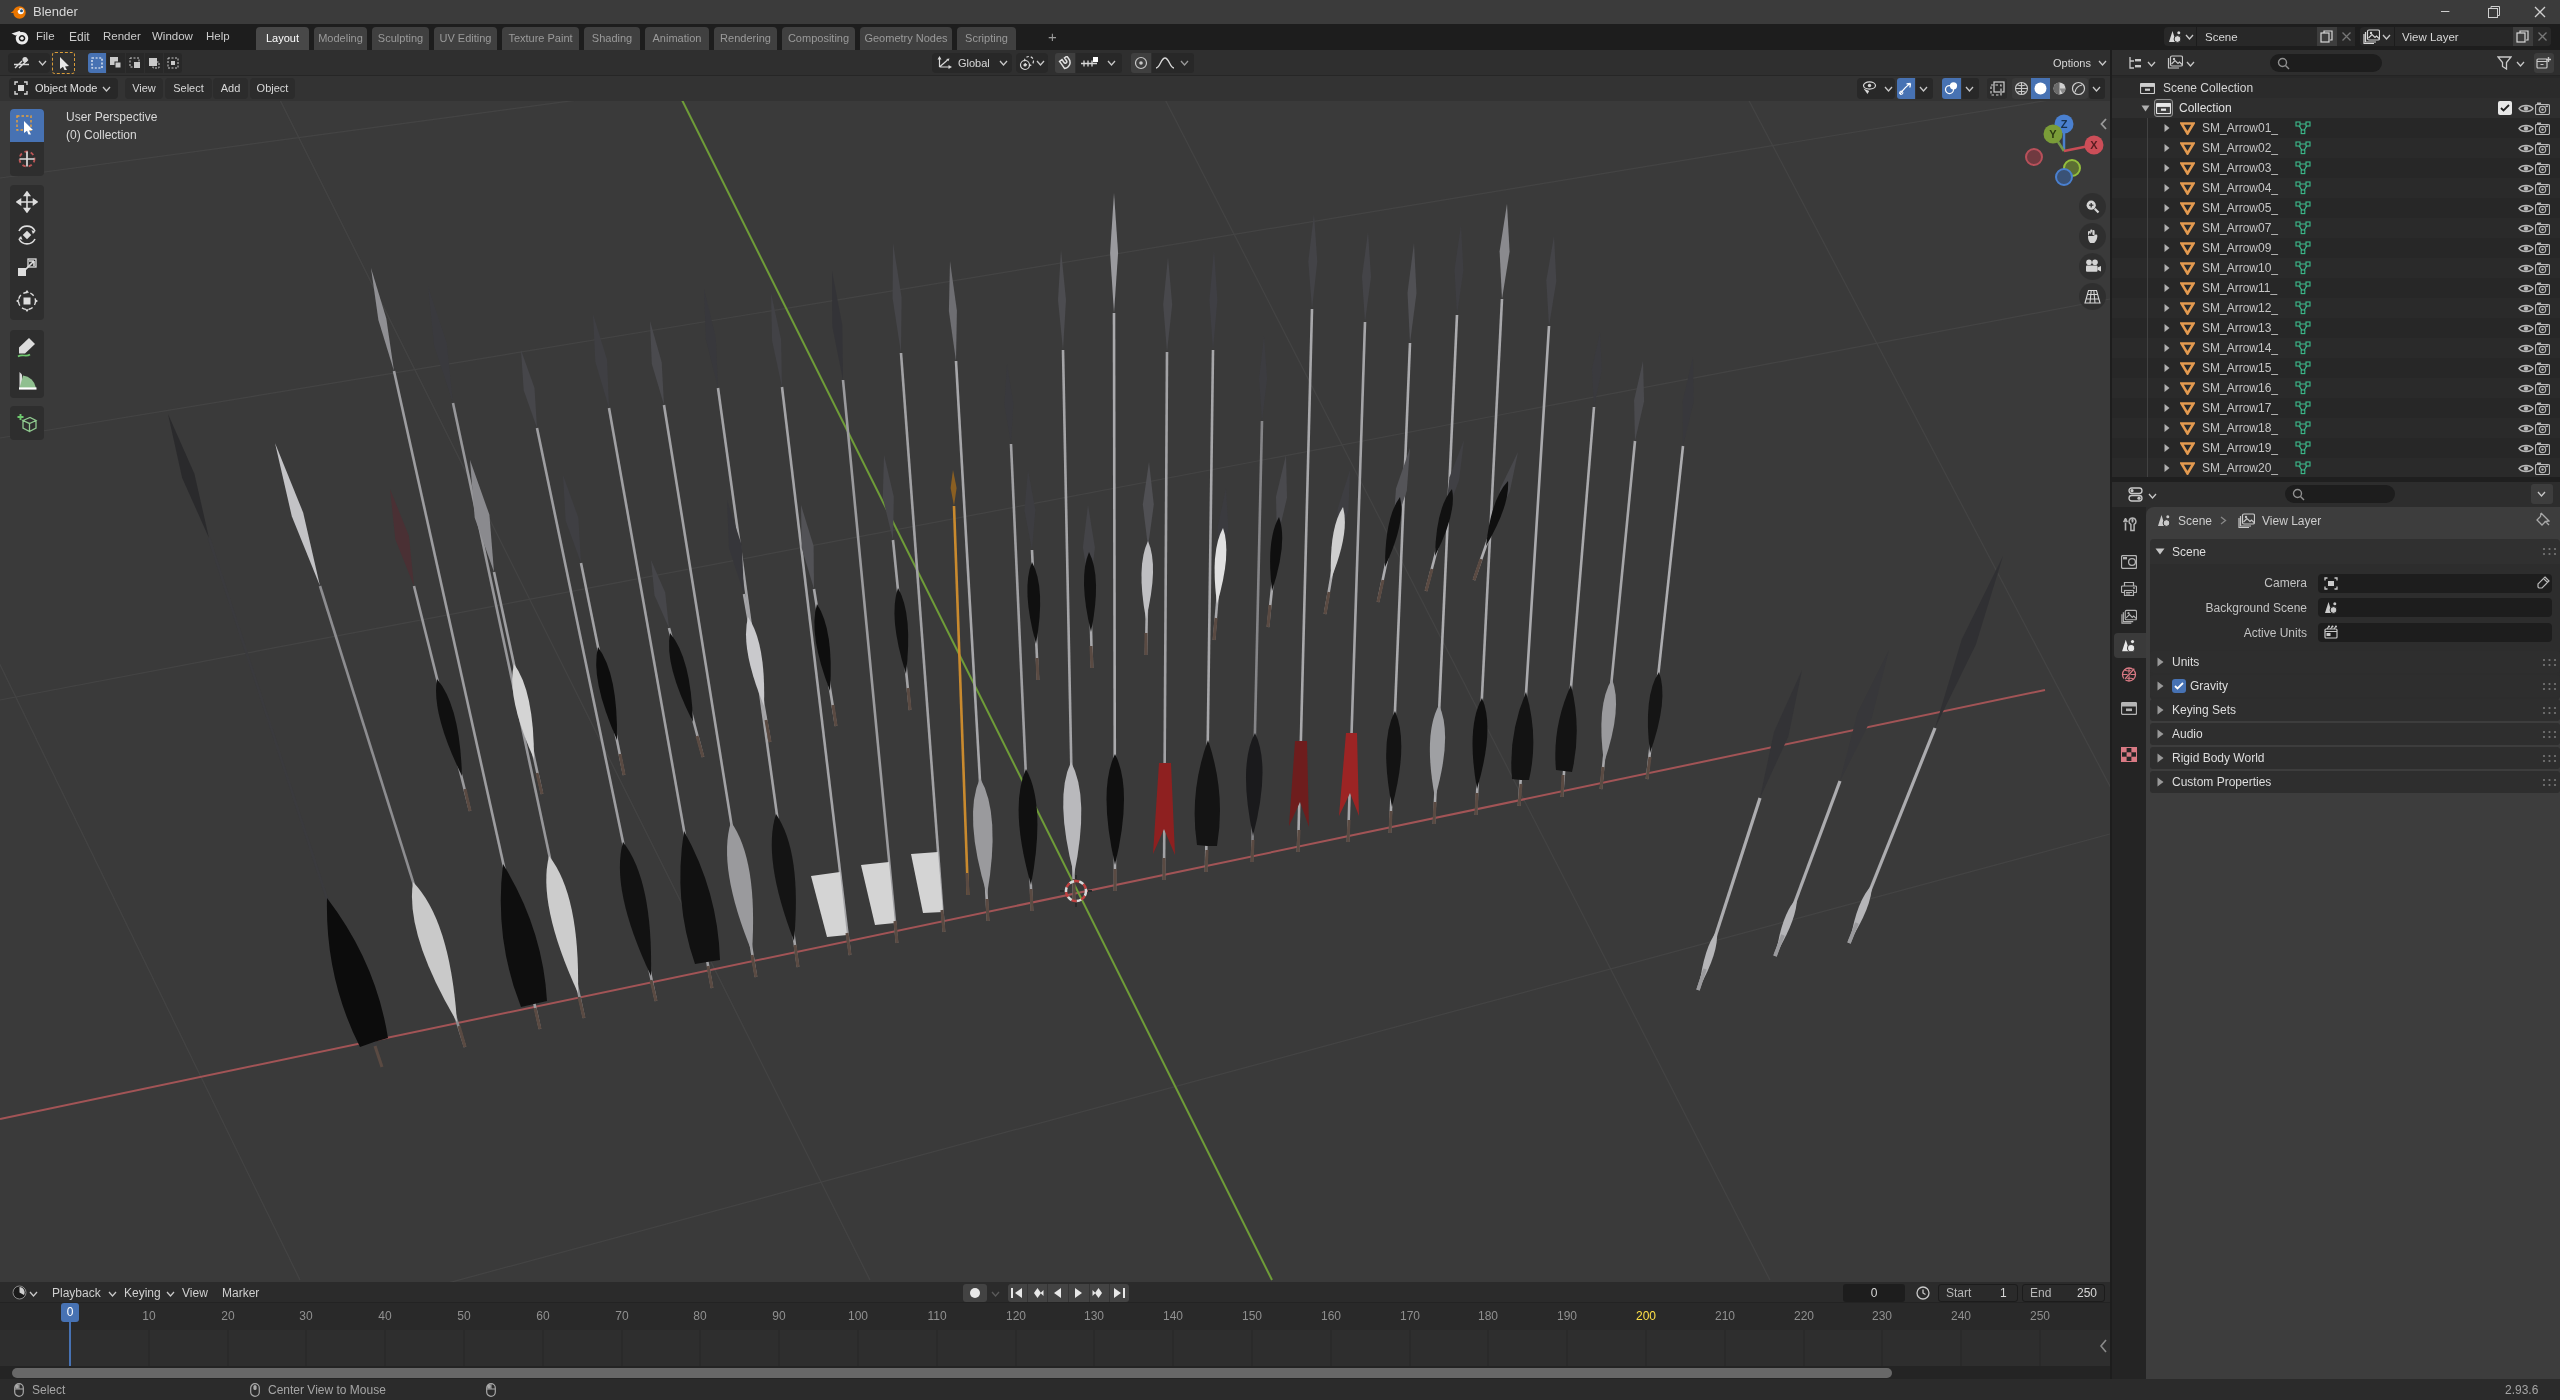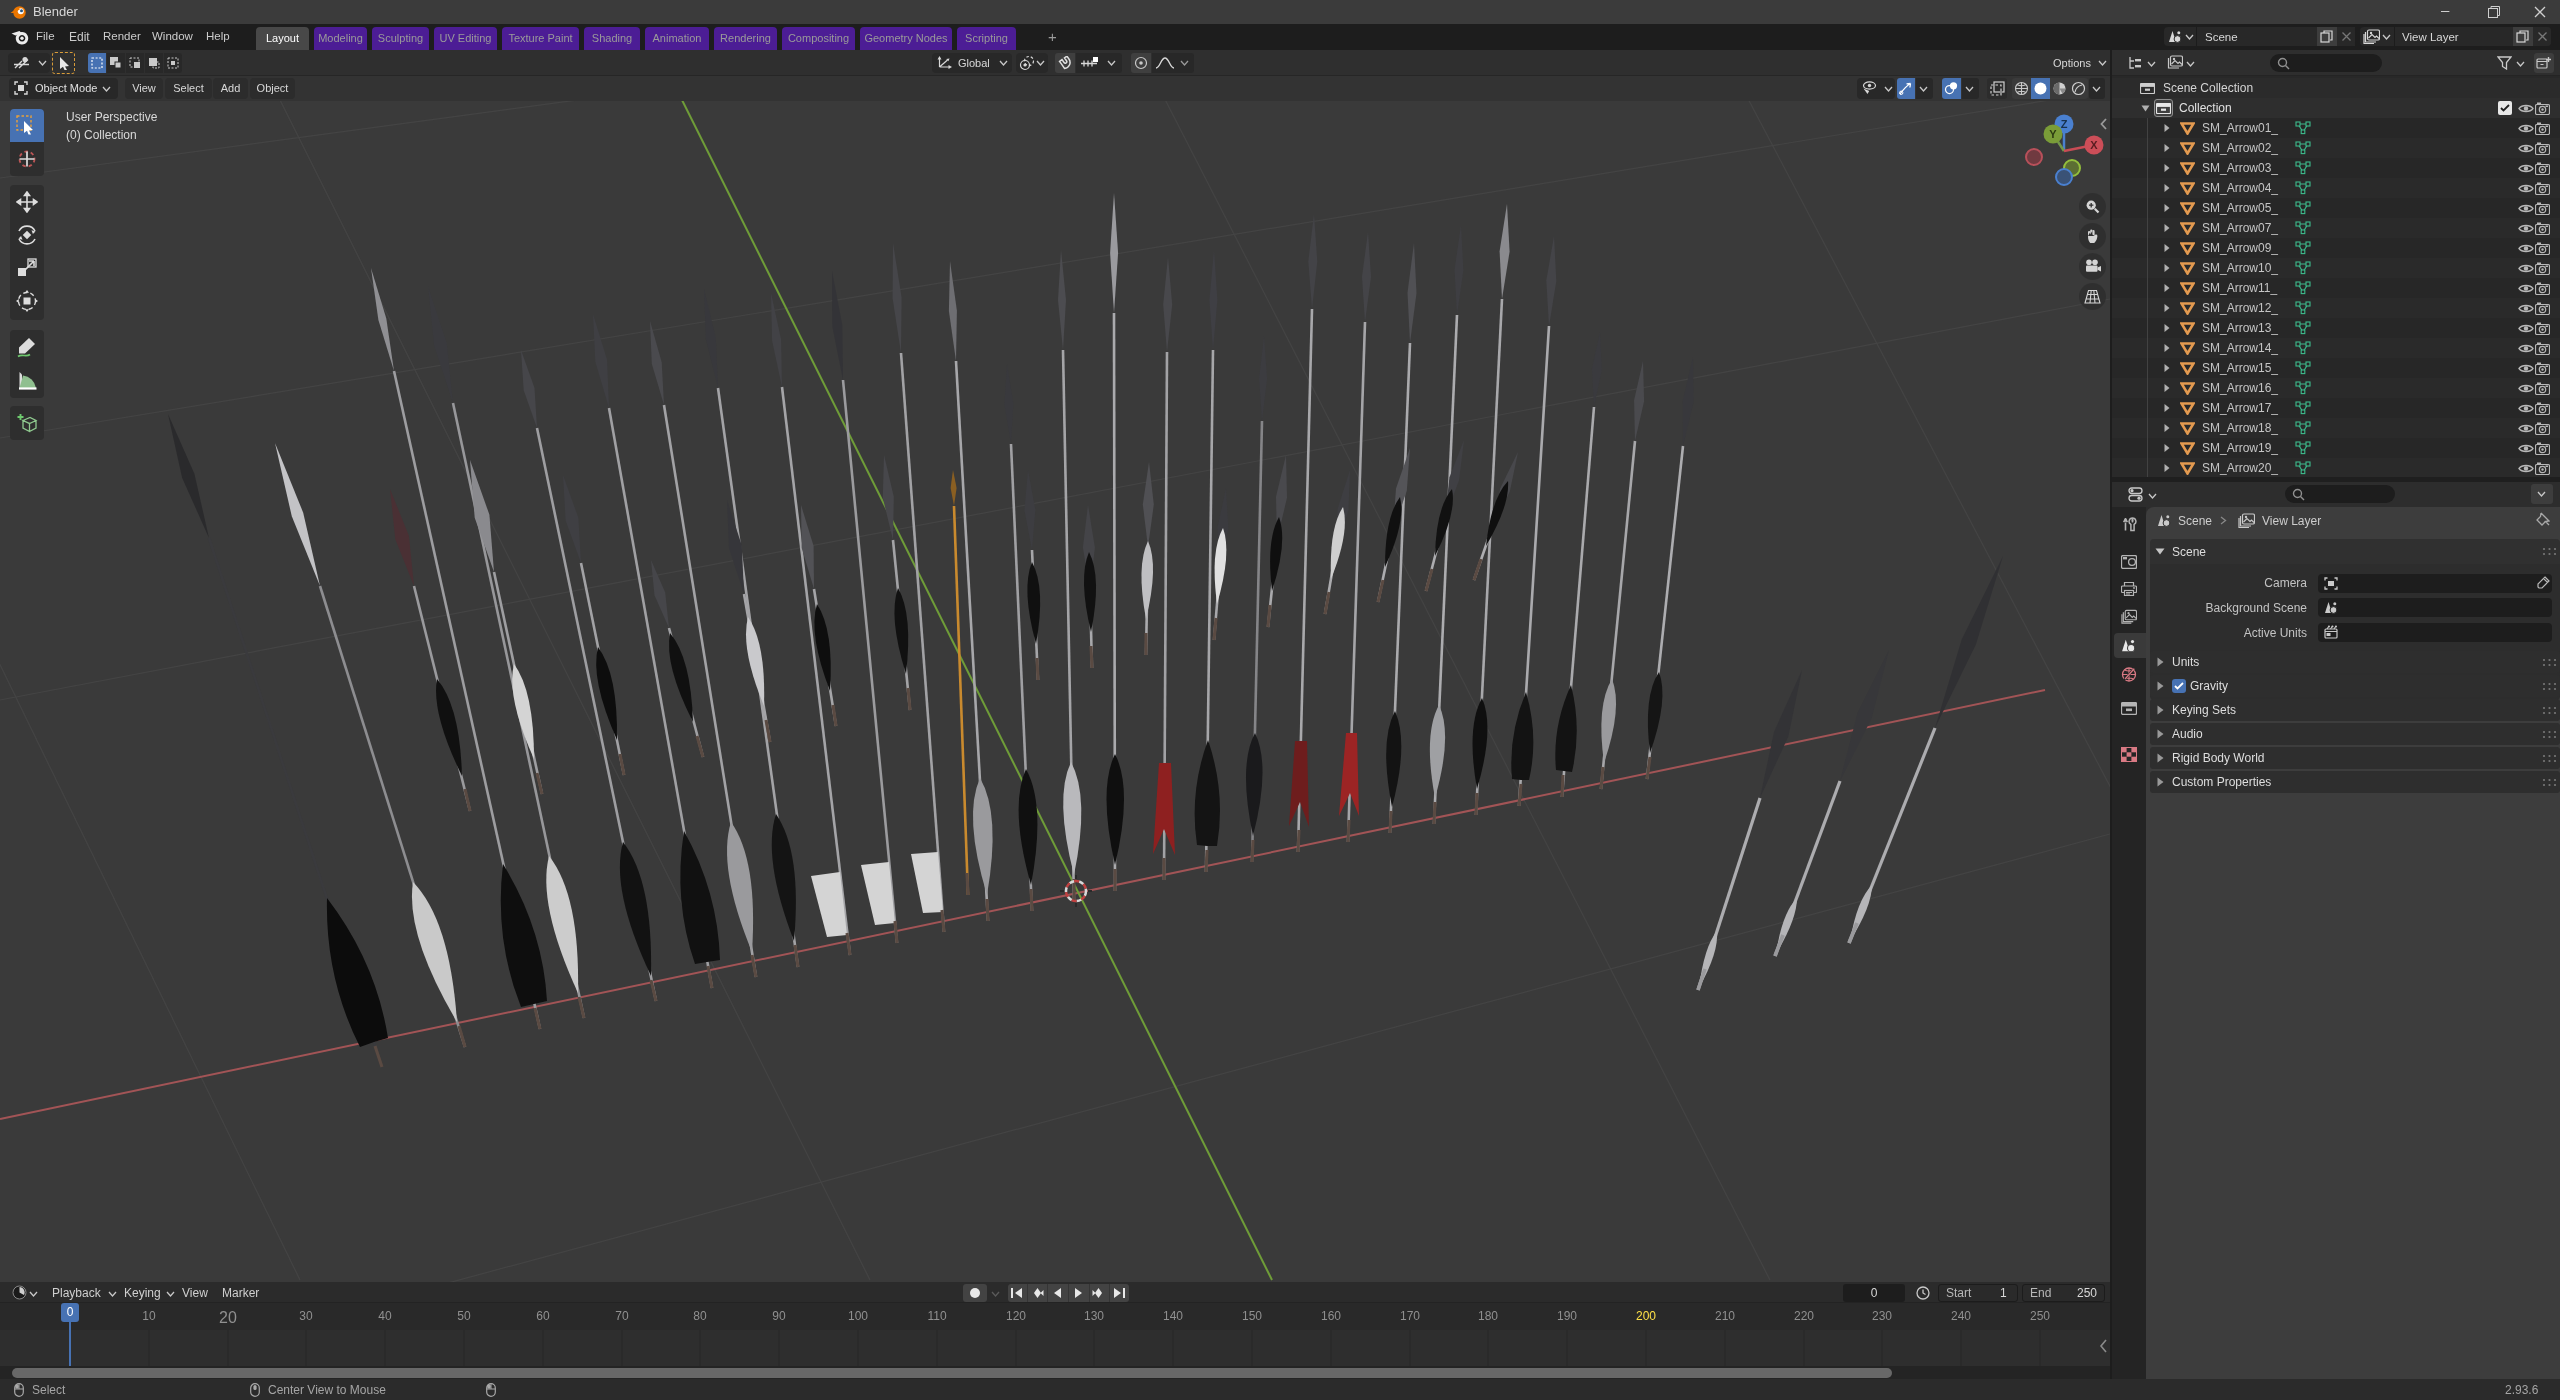--- a/index.html
+++ b/index.html
@@ -4,21 +4,21 @@
 html,body{width:2560px;height:1400px;overflow:hidden;background:#1d1d1d;}
 .abs{position:absolute;}
 #titlebar{position:absolute;left:0;top:0;width:2560px;height:24px;background:#3b3b3b;color:#dadada;font-size:13px;}
 #topbar{position:absolute;left:0;top:24px;width:2560px;height:26px;background:#1d1d1d;color:#bfbfbf;font-size:13px;}
 #toolrow{position:absolute;left:0;top:50px;width:2110px;height:26px;background:#2f2f2f;border-bottom:1px solid #262626;}
 #vphead{position:absolute;left:0;top:76px;width:2110px;height:25px;background:#333333;}
 #viewport{position:absolute;left:0;top:101px;width:2110px;height:1181px;background:#3a3a3a;overflow:hidden;}
 #rightcol{position:absolute;left:2112px;top:50px;width:448px;height:1329px;background:#2c2c2c;overflow:hidden;}
 #timeline{position:absolute;left:0;top:1282px;width:2110px;height:97px;background:#2e2e2e;overflow:hidden;}
 #statusbar{position:absolute;left:0;top:1379px;width:2560px;height:21px;background:#2b2b2b;color:#a5a5a5;font-size:12px;}
-.tab{position:absolute;top:3px;height:23px;background:#4c1d95;color:#9a9a9a;font-size:11px;white-space:nowrap;overflow:hidden;text-align:center;line-height:22px;border-radius:4px 4px 0 0;}
+.tab{position:absolute;top:3px;height:23px;background:#404040;color:#9a9a9a;font-size:11px;white-space:nowrap;overflow:hidden;text-align:center;line-height:22px;border-radius:4px 4px 0 0;}
 .tab.active{background:#484848;color:#ffffff;}
 .pill{position:absolute;background:#282828;border-radius:4px;color:#d8d8d8;font-size:13px;}
 .olrow{position:absolute;left:0;width:448px;height:20px;font-size:13px;color:#c5c5c5;}
 .sect{position:absolute;left:38px;width:410px;height:22px;background:#2e2e2e;border-radius:3px;color:#d3d3d3;font-size:12px;line-height:22px;}
 .field{position:absolute;background:#1d1d1d;border-radius:4px;height:19px;}
 .tx{position:absolute;white-space:nowrap;}
 </style></head><body>
 <div id="titlebar">
 <svg class="abs" style="left:10px;top:4px" width="17" height="16" viewBox="0 0 34 32">
       <circle cx="19" cy="17" r="12.5" fill="#ea7600"></circle>
@@ -1377,21 +1377,21 @@
     </svg>
     <div class="abs" style="left:1938px;top:2px;width:80px;height:18px;background:#2a2a2a;border:1px solid #1c1c1c;border-radius:3px"></div>
     <span class="tx" style="left:1946px;top:4px;color:#b8b8b8;font-size:12px">Start</span>
     <span class="tx" style="left:2000px;top:4px;color:#d8d8d8;font-size:12px">1</span>
     <div class="abs" style="left:2022px;top:2px;width:83px;height:18px;background:#2a2a2a;border:1px solid #1c1c1c;border-radius:3px"></div>
     <span class="tx" style="left:2030px;top:4px;color:#b8b8b8;font-size:12px">End</span>
     <span class="tx" style="left:2077px;top:4px;color:#d8d8d8;font-size:12px">250</span>
     <div class="abs" style="left:0;top:21px;width:2110px;height:27px;background:#292929"></div>
     <span class="tx" style="left:70px;top:27px;color:#909090;font-size:12px;transform:translateX(-50%)">0</span>
     <span class="tx" style="left:149px;top:27px;color:#909090;font-size:12px;transform:translateX(-50%)">10</span>
-    <span class="tx" style="left:228px;top:27px;color:#909090;font-size:16px;transform:translateX(-50%)">20</span>
+    <span class="tx" style="left:228px;top:27px;color:#909090;font-size:12px;transform:translateX(-50%)">20</span>
     <span class="tx" style="left:306px;top:27px;color:#909090;font-size:12px;transform:translateX(-50%)">30</span>
     <span class="tx" style="left:385px;top:27px;color:#909090;font-size:12px;transform:translateX(-50%)">40</span>
     <span class="tx" style="left:464px;top:27px;color:#909090;font-size:12px;transform:translateX(-50%)">50</span>
     <span class="tx" style="left:543px;top:27px;color:#909090;font-size:12px;transform:translateX(-50%)">60</span>
     <span class="tx" style="left:622px;top:27px;color:#909090;font-size:12px;transform:translateX(-50%)">70</span>
     <span class="tx" style="left:700px;top:27px;color:#909090;font-size:12px;transform:translateX(-50%)">80</span>
     <span class="tx" style="left:779px;top:27px;color:#909090;font-size:12px;transform:translateX(-50%)">90</span>
     <span class="tx" style="left:858px;top:27px;color:#909090;font-size:12px;transform:translateX(-50%)">100</span>
     <span class="tx" style="left:937px;top:27px;color:#909090;font-size:12px;transform:translateX(-50%)">110</span>
     <span class="tx" style="left:1016px;top:27px;color:#909090;font-size:12px;transform:translateX(-50%)">120</span>

